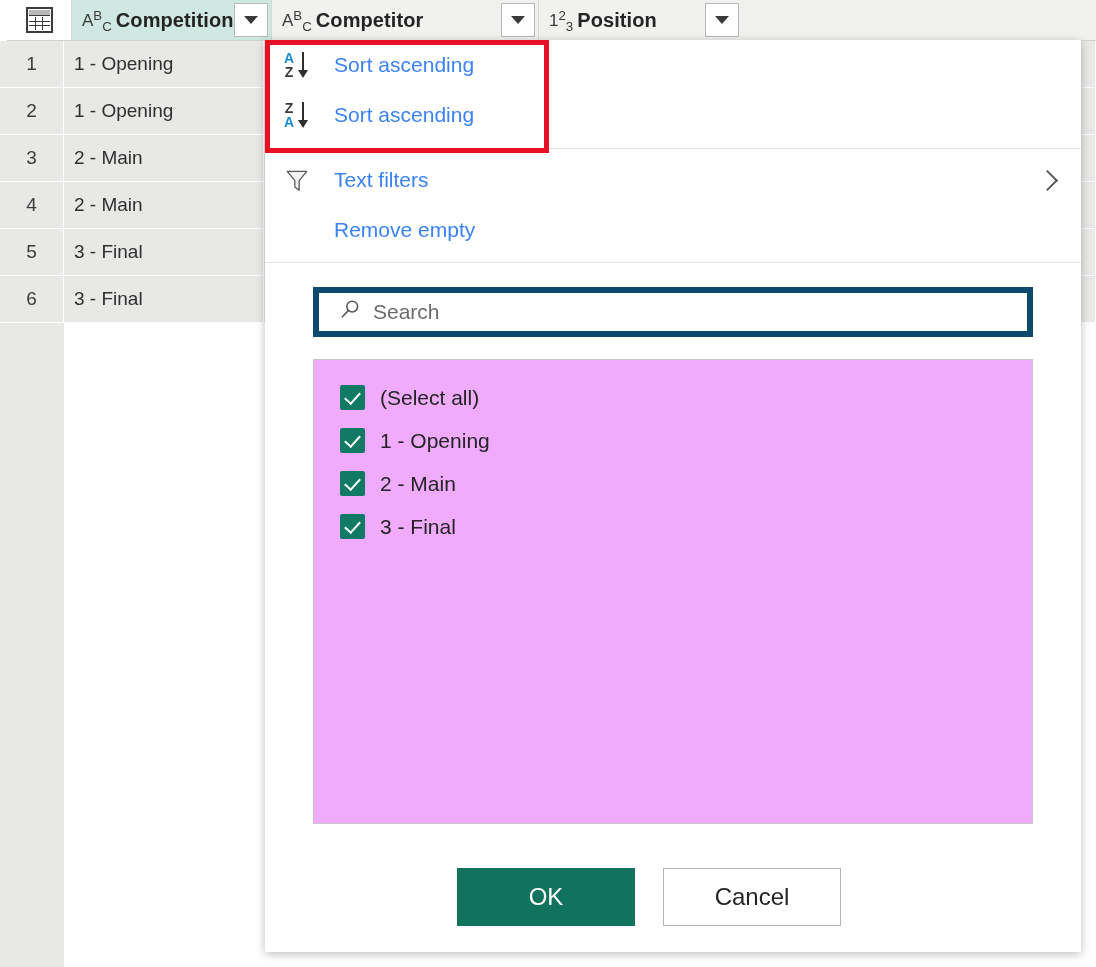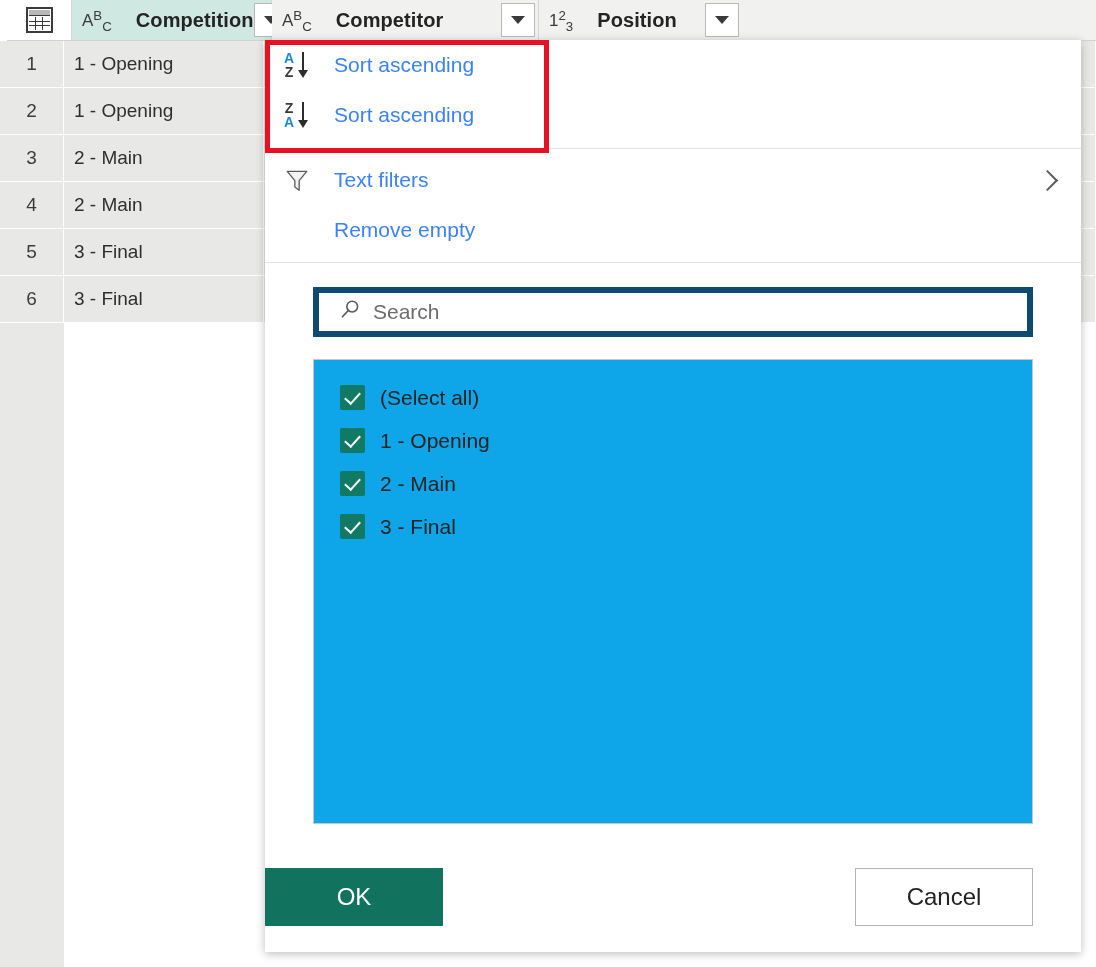--- a/index.html
+++ b/index.html
@@ -56,21 +56,21 @@
     position: relative;
   }
   .hdr-cell.selected { background: #cfe8e1; }
   .hdr-cell.plain { background: #f1f1ef; }
   .hdr-title {
     font-size: 20px;
     font-weight: bold;
     color: #242424;
     letter-spacing: .1px;
     white-space: nowrap;
-    margin-left: 24px;
+    margin-left: 4px;
   }
   .type-icon {
     font-size: 17px;
     color: #3a3a3a;
     line-height: 1;
     white-space: nowrap;
     display: inline-block;
   }
   .type-icon sup { font-size: .78em; vertical-align: .46em; line-height: 0; }
   .type-icon sub { font-size: .78em; vertical-align: -.34em; line-height: 0; }
@@ -263,21 +263,21 @@
   .search-text {
     font-size: 21px;
     color: #6c6c6c;
   }
 
   
   .listbox {
     margin: 22px 48px 0 48px;
     height: 465px;
     border: 1px solid #c6c6c4;
-    background: #0ea5e9;
+    background: #f0abfc;
     box-sizing: border-box;
     padding: 16px 0 0 26px;
     overflow: hidden;
   }
   .check-row {
     display: flex;
     align-items: center;
     height: 43px;
   }
   .checkbox {
@@ -302,21 +302,21 @@
     margin-left: 15px;
     white-space: nowrap;
   }
 
   
   .btn-row {
     position: absolute;
     left: 0; right: 48px;
     bottom: 26px;
     display: flex;
-    justify-content: space-between;
+    justify-content: center;
     gap: 28px;
   }
   .btn {
     height: 58px;
     min-width: 178px;
     display: flex;
     align-items: center;
     justify-content: center;
     font-size: 24px;
     box-sizing: border-box;

